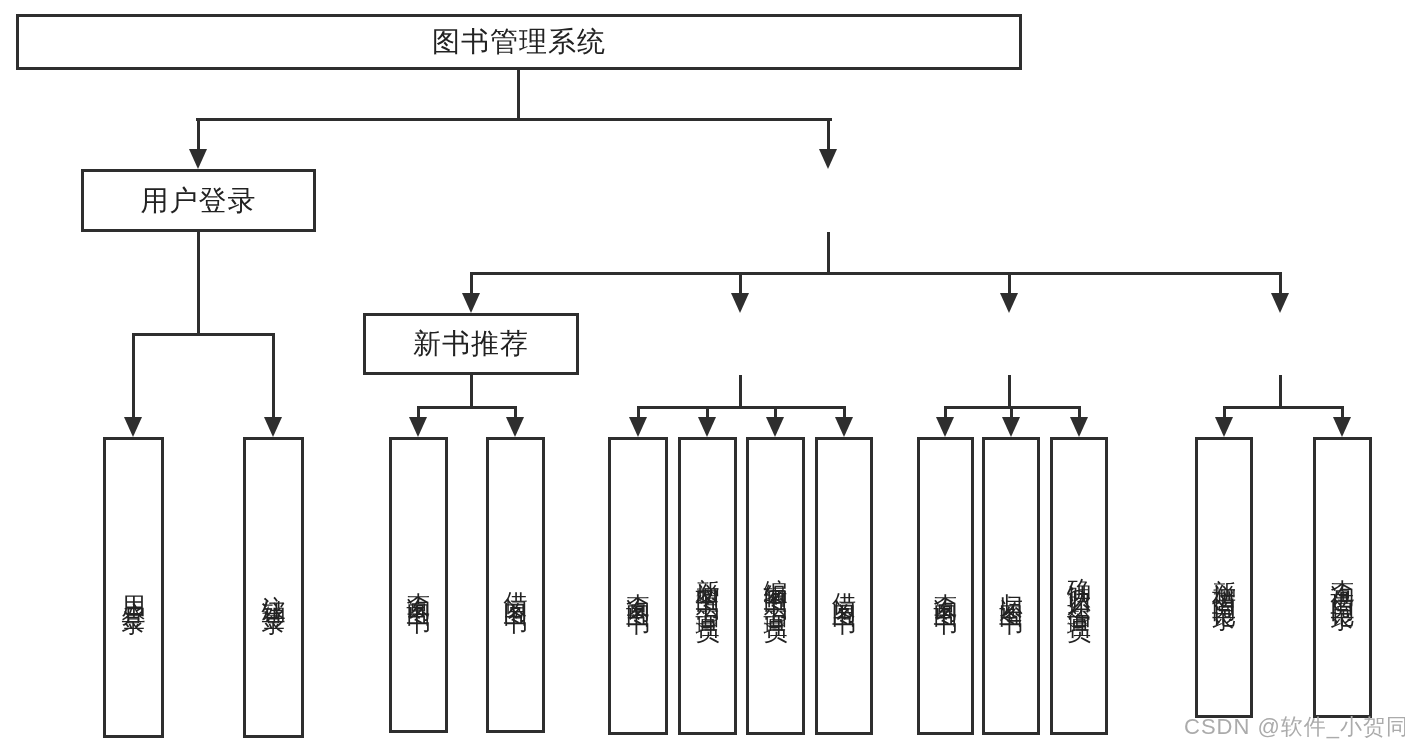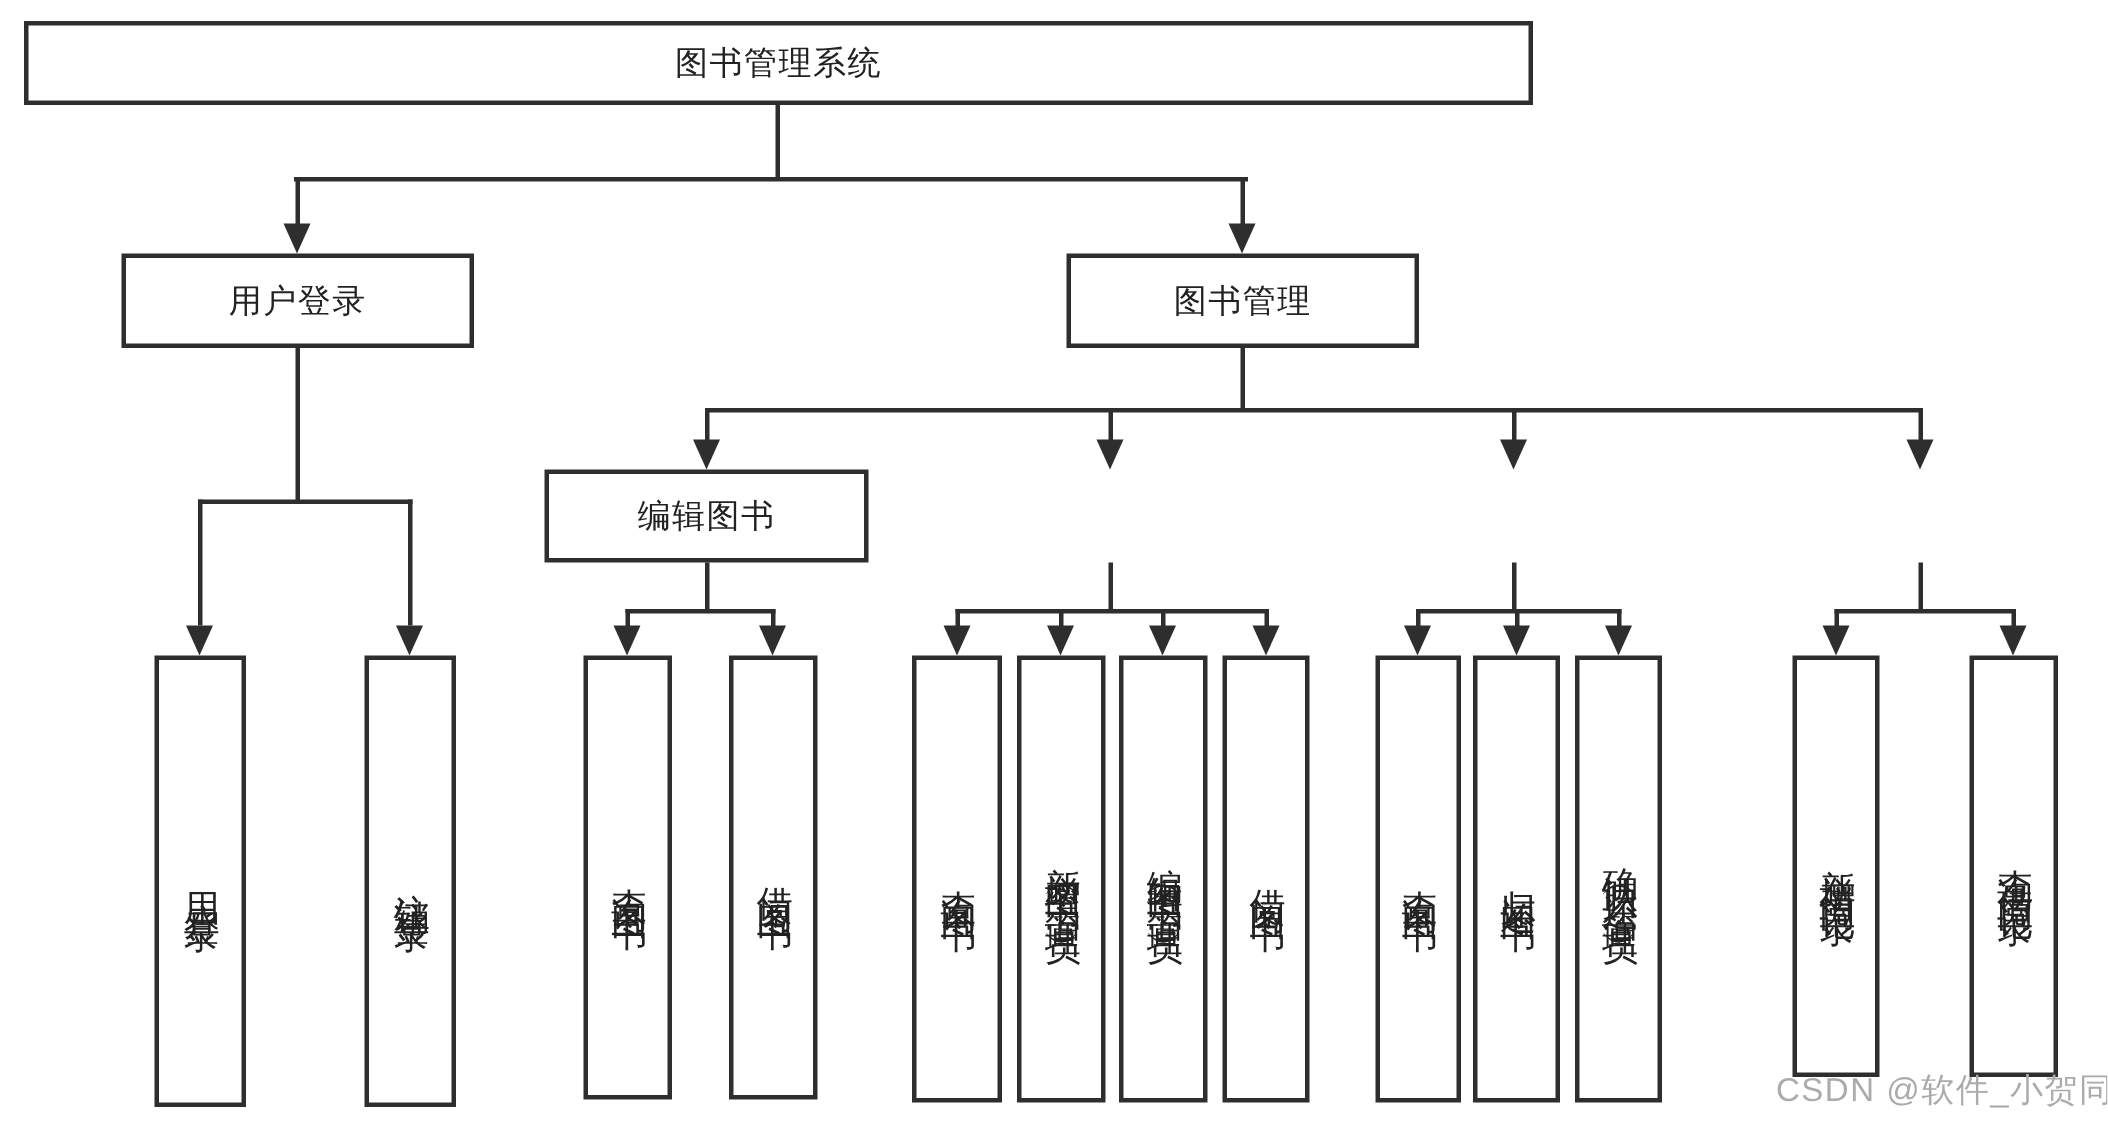--- a/index.html
+++ b/index.html
@@ -4,21 +4,21 @@
 <style>
   html,body{margin:0;padding:0;background:#fff;}
   #stage{
     position:relative;width:1405px;height:747px;background:#fff;overflow:hidden;
     font-family:"Liberation Sans", sans-serif;color:#222;
   }
   .box{
     position:absolute;box-sizing:border-box;border:3px solid #2e2e2e;background:#fff;
     display:flex;align-items:center;justify-content:center;
   }
-  .hbox{font-size:22px;letter-spacing:1px;}
+  .hbox{font-size:28px;letter-spacing:1px;}
   .vbox .vtext{
     writing-mode:vertical-rl;text-orientation:mixed;
     font-size:24px;letter-spacing:6px;line-height:1;white-space:nowrap;
   }
   .line{position:absolute;background:#2e2e2e;}
   .arrow{
     position:absolute;width:0;height:0;
     border-left:9px solid transparent;border-right:9px solid transparent;
     border-top:20px solid #2e2e2e;
   }
@@ -39,44 +39,41 @@
   <div class="line" style="left:517px;top:70px;width:3px;height:50px;"></div>
   <div class="line" style="left:196px;top:118px;width:636px;height:3px;"></div>
   <div class="line" style="left:197px;top:118px;width:3px;height:34px;"></div>
   <div class="arrow" style="left:189px;top:149px;"></div>
   <div class="line" style="left:827px;top:118px;width:3px;height:34px;"></div>
   <div class="arrow" style="left:819px;top:149px;"></div>
 
   <div class="box hbox" style="left:81px;top:169px;width:235px;height:63px;">
     <span>用户登录</span>
   </div>
-  <div class="box hbox" style="left:711px;top:169px;width:235px;height:63px;">
-    <span>图书管理</span>
-  </div>
 
   <div class="line" style="left:197px;top:232px;width:3px;height:103px;"></div>
   <div class="line" style="left:132px;top:333px;width:143px;height:3px;"></div>
   <div class="line" style="left:132px;top:333px;width:3px;height:84px;"></div>
   <div class="arrow" style="left:124px;top:417px;"></div>
   <div class="line" style="left:272px;top:333px;width:3px;height:84px;"></div>
   <div class="arrow" style="left:264px;top:417px;"></div>
 
   <div class="line" style="left:827px;top:232px;width:3px;height:40px;"></div>
   <div class="line" style="left:470px;top:272px;width:812px;height:3px;"></div>
   <div class="line" style="left:470px;top:272px;width:3px;height:25px;"></div>
   <div class="arrow" style="left:462px;top:293px;"></div>
   <div class="line" style="left:739px;top:272px;width:3px;height:25px;"></div>
   <div class="arrow" style="left:731px;top:293px;"></div>
   <div class="line" style="left:1008px;top:272px;width:3px;height:25px;"></div>
   <div class="arrow" style="left:1000px;top:293px;"></div>
   <div class="line" style="left:1279px;top:272px;width:3px;height:25px;"></div>
   <div class="arrow" style="left:1271px;top:293px;"></div>
 
   <div class="box hbox" style="left:363px;top:313px;width:216px;height:62px;">
-    <span>编辑图书</span>
+    <span>新书推荐</span>
   </div>
 
   <div class="line" style="left:470px;top:375px;width:3px;height:33px;"></div>
   <div class="line" style="left:417px;top:406px;width:100px;height:3px;"></div>
   <div class="line" style="left:417px;top:406px;width:3px;height:14px;"></div>
   <div class="arrow" style="left:409px;top:417px;"></div>
   <div class="line" style="left:514px;top:406px;width:3px;height:14px;"></div>
   <div class="arrow" style="left:506px;top:417px;"></div>
 
   <div class="line" style="left:739px;top:375px;width:3px;height:33px;"></div>

